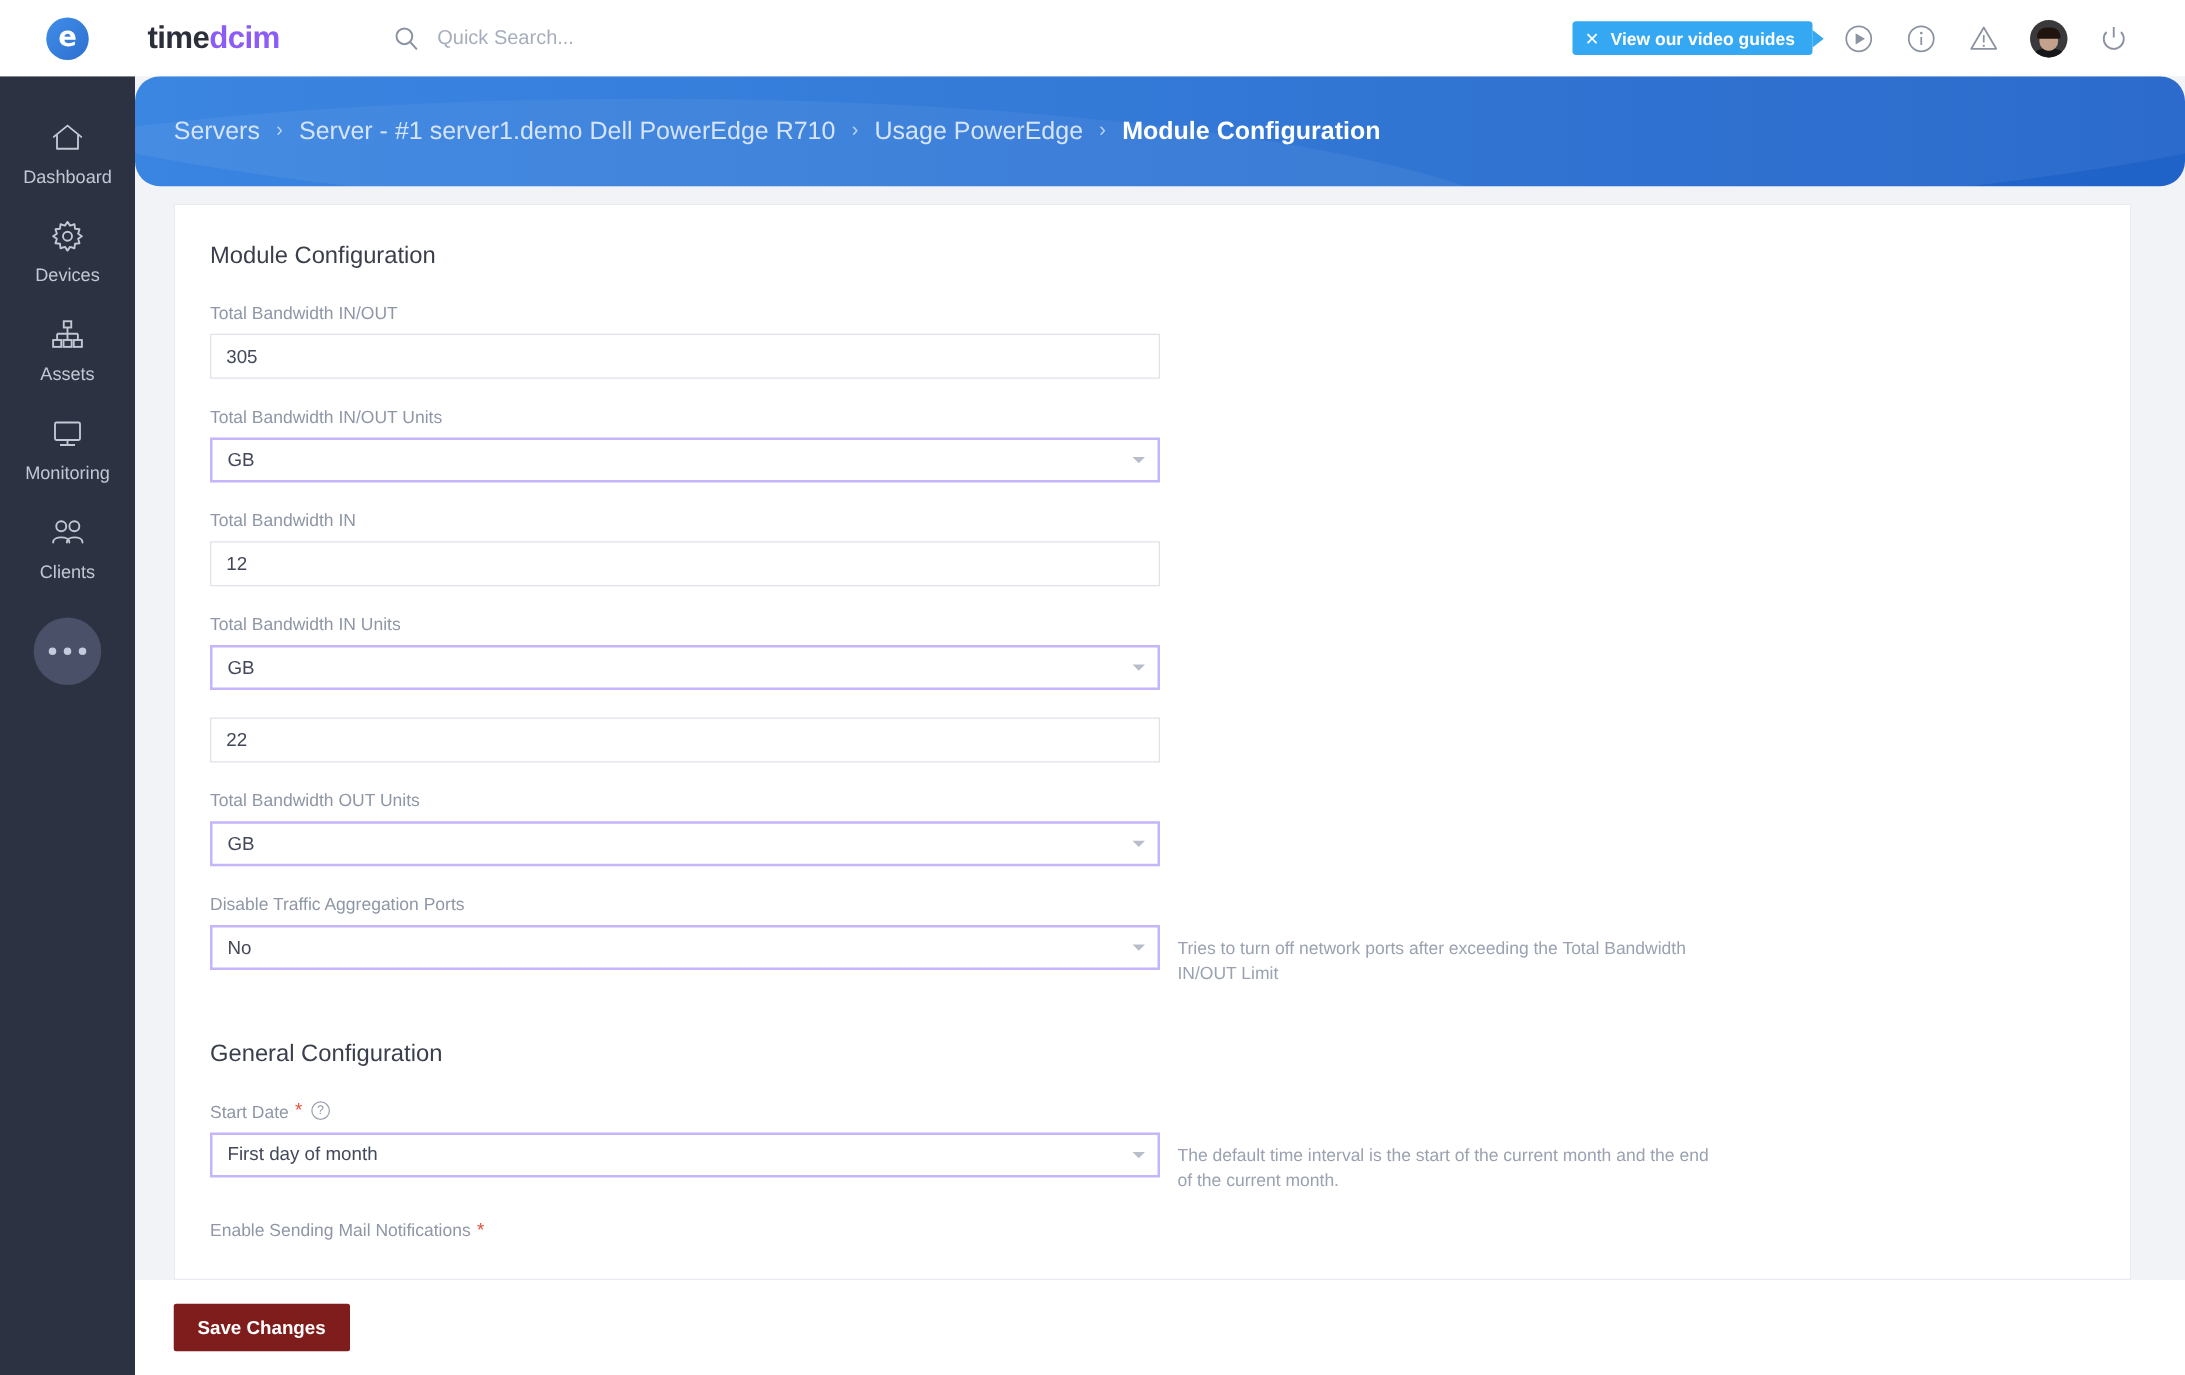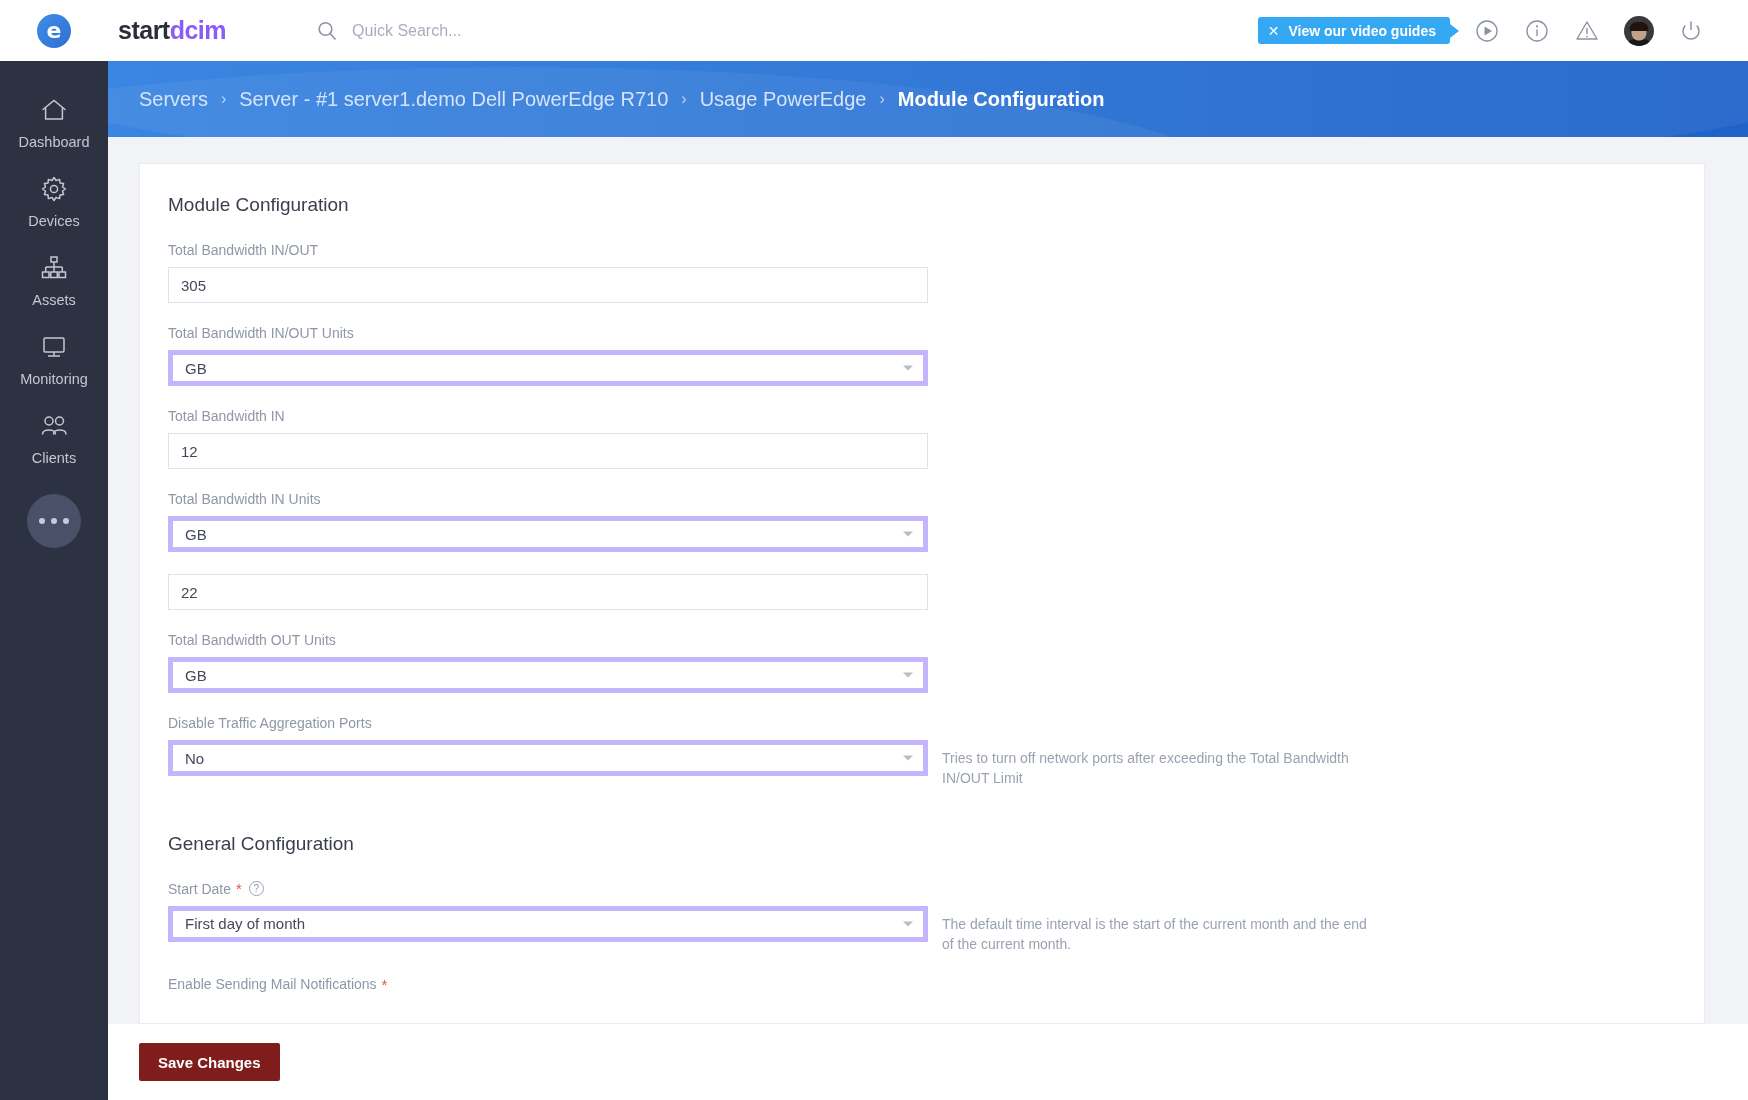--- a/index.html
+++ b/index.html
@@ -99,23 +99,24 @@
   .side-more {
     margin: 18px auto 0; width: 54px; height: 54px; border-radius: 50%;
     background: #4a5068; display: flex; align-items: center; justify-content: center;
     gap: 6px;
   }
   .side-more i { width: 6px; height: 6px; border-radius: 50%; background: #c6cbdb; display: block; }
 
   
   .crumb-bar {
     position: absolute; top: 61px; left: 108px;
-    width: 1640px; height: 76px;
+    width: 1640px; height: 88px;
     background: linear-gradient(90deg,#2f7fe0 0%,#1f62c8 100%);
     overflow: hidden;
+    border-radius: 20px;
   }
   .crumb-arc {
     position: absolute; left: -10%; top: -140px;
     width: 120%; height: 260px; border-radius: 50%;
     background: rgba(255,255,255,0.06);
   }
   .crumb-arc2 {
     position: absolute; left: -20%; bottom: -190px;
     width: 90%; height: 260px; border-radius: 50%;
     background: rgba(255,255,255,0.05);
@@ -159,21 +160,21 @@
   .ctrl-row { display: flex; align-items: flex-start; gap: 14px; }
   .text-input {
     width: 760px; height: 36px;
     border: 1px solid #dfe2e9; background: #fff;
     padding: 0 12px; font-size: 15px; color: #44495a;
     font-family: "Liberation Sans", sans-serif;
     outline: none;
   }
   .select-box {
     width: 760px; height: 36px;
-    border: 5px solid #c4b5fd; background: #fff;
+    border: 2px solid #c4b5fd; background: #fff;
     display: flex; align-items: center;
     padding: 0 12px; font-size: 15px; color: #44495a;
     position: relative; cursor: pointer;
   }
   .select-caret {
     position: absolute; right: 10px; top: 50%;
     transform: translateY(-50%);
     width: 0; height: 0;
     border-left: 5px solid transparent; border-right: 5px solid transparent;
     border-top: 5px solid #b7bdc9;
@@ -199,21 +200,21 @@
   }
 </style>
 </head>
 <body>
 
 <div class="topbar">
   <div class="logo-wrap">
     <div class="logo-mark">e</div>
   </div>
   <div class="logo-text">
-    <span class="easy">start</span><span class="dcim">dcim</span>
+    <span class="easy">time</span><span class="dcim">dcim</span>
   </div>
 
   <div class="search-zone">
     <span class="search-icon">
       <svg width="22" height="22" viewBox="0 0 22 22" fill="none" stroke="#8b93a2" stroke-width="1.6">
         <circle cx="9.5" cy="9" r="6.3"></circle>
           <line x1="14.3" y1="13.8" x2="19.5" y2="19.5"></line>
       </svg>
     </span>
     <input class="search-input" placeholder="Quick Search..." style="">

